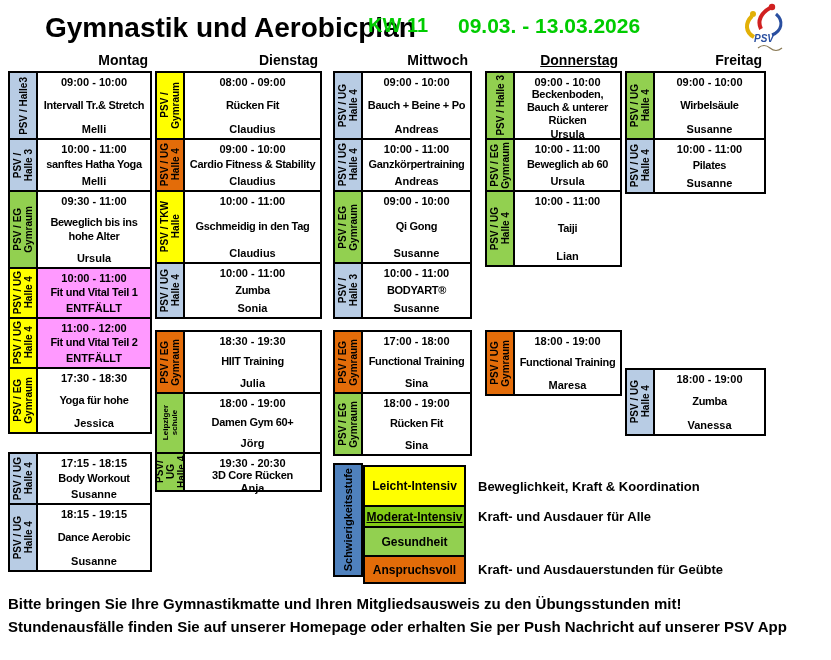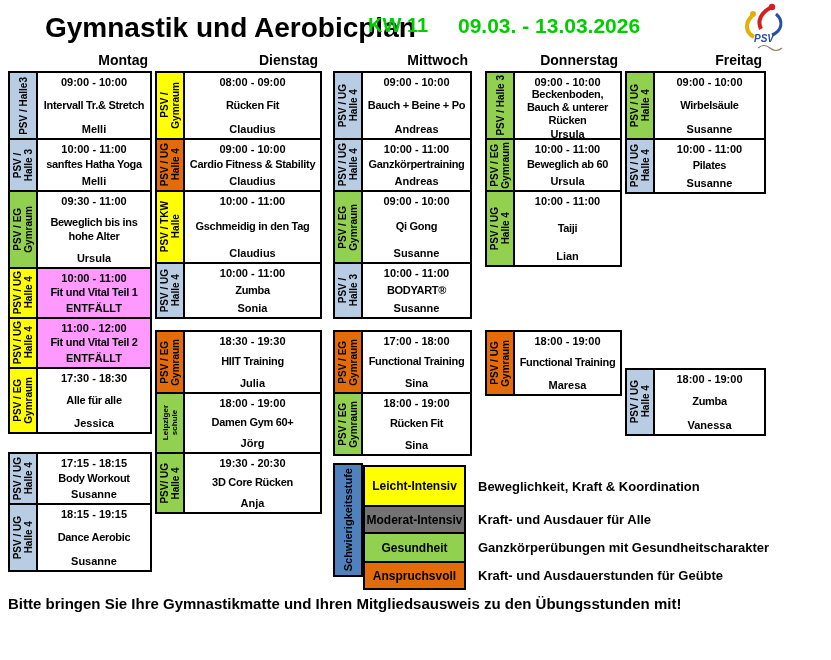--- a/index.html
+++ b/index.html
@@ -121,21 +121,21 @@
             <div class="cwho">ENTFÄLLT</div>
           </div>
         </div>
         <div class="card" style="height: 63px;">
           <div class="loc" style="background: rgb(255, 255, 0);">
             <span>PSV / EG
 Gymraum</span>
           </div>
           <div class="cbody">
             <div class="ctime">17:30 - 18:30</div>
-            <div class="cact">Alle für alle</div>
+            <div class="cact">Yoga für hohe</div>
             <div class="cwho">Jessica</div>
           </div>
         </div>
       </div>
       <div class="group" style="left: 8px; top: 452px; width: 140px;">
         <div class="card" style="height: 51px;">
           <div class="loc" style="background: rgb(184, 204, 228);">
             <span>PSV / UG
 Halle 4</span>
           </div>
@@ -220,21 +220,21 @@
           <div class="loc" style="background: rgb(146, 208, 80);">
             <span class="small">Leipziger
 schule</span>
           </div>
           <div class="cbody">
             <div class="ctime">18:00 - 19:00</div>
             <div class="cact">Damen Gym 60+</div>
             <div class="cwho">Jörg</div>
           </div>
         </div>
-        <div class="card" style="height: 58px;">
+        <div class="card" style="height: 36px;">
           <div class="loc" style="background: rgb(146, 208, 80);">
             <span>PSV/ UG
 Halle 4</span>
           </div>
           <div class="cbody">
             <div class="ctime">19:30 - 20:30</div>
             <div class="cact">3D Core Rücken</div>
             <div class="cwho">Anja</div>
           </div>
         </div>
@@ -303,21 +303,21 @@
             <span>PSV / EG
 Gymraum</span>
           </div>
           <div class="cbody">
             <div class="ctime">18:00 - 19:00</div>
             <div class="cact">Rücken Fit</div>
             <div class="cwho">Sina</div>
           </div>
         </div>
       </div>
-      <div class="day-header" style="left: 485px; width: 133px;">Donnerstag</div>
+      <div class="day-header" style="left: 485px; width: 133px; text-decoration: underline;">Donnerstag</div>
       <div class="group" style="left: 485px; top: 71px; width: 133px;">
         <div class="card" style="height: 67px;">
           <div class="loc" style="background: rgb(146, 208, 80);">
             <span>PSV / Halle 3</span>
           </div>
           <div class="cbody">
             <div class="ctime">09:00 - 10:00</div>
             <div class="cact">Beckenboden, Bauch &amp; unterer Rücken</div>
             <div class="cwho">Ursula</div>
           </div>
@@ -401,31 +401,31 @@
   <div class="legend">
     <div class="legend-bar">
       <span>Schwierigkeitsstufe</span>
     </div>
     <div class="legend-rows" id="legend-rows">
         <div class="legend-row">
           <div class="swatch" style="background: rgb(255, 255, 0); height: 42px;">Leicht-Intensiv</div>
           <div class="ldesc">Beweglichkeit, Kraft &amp; Koordination</div>
         </div>
         <div class="legend-row">
-          <div class="swatch" style="background: #737373; height: 29px;">Moderat-Intensiv</div>
+          <div class="swatch" style="background: #84cc16; height: 23px; text-decoration: underline;">Moderat-Intensiv</div>
           <div class="ldesc">Kraft- und Ausdauer für Alle</div>
         </div>
         <div class="legend-row">
           <div class="swatch" style="background: rgb(146, 208, 80); height: 31px;">Gesundheit</div>
-          <div class="ldesc">Ganzkörperübungen mit Gesundheitscharakter</div>
         </div>
         <div class="legend-row">
           <div class="swatch" style="background: rgb(227, 108, 9); height: 29px;">Anspruchsvoll</div>
           <div class="ldesc">Kraft- und Ausdauerstunden für Geübte</div>
         </div>
       </div>
   </div>
 
   <div class="notes">
     <div>Bitte bringen Sie Ihre Gymnastikmatte und Ihren Mitgliedsausweis zu den Übungsstunden mit!</div>
+    <div>Stundenausfälle finden Sie auf unserer Homepage oder erhalten Sie per Push Nachricht auf unserer PSV App</div>
   </div>
 
 </div>
 
 </body></html>

